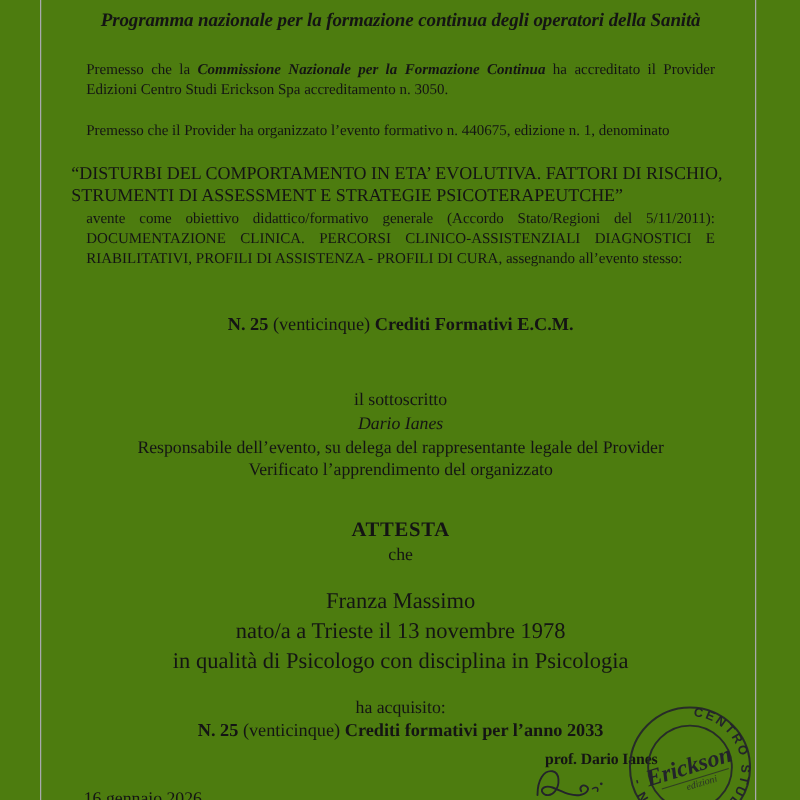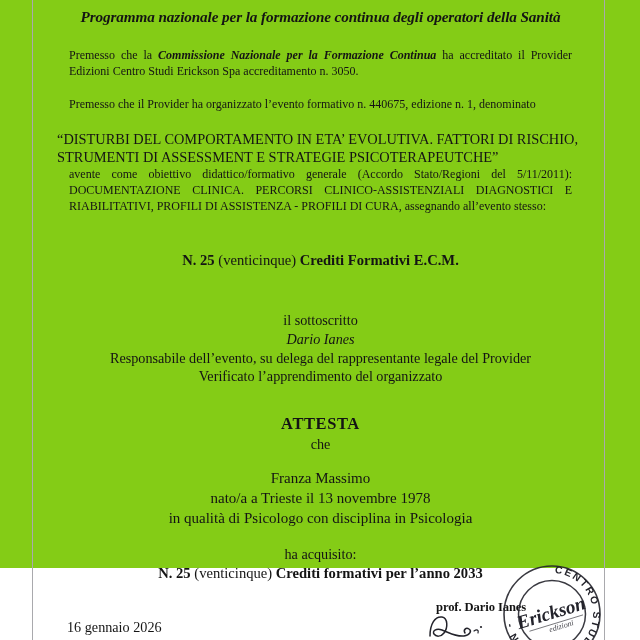--- a/index.html
+++ b/index.html
@@ -12,22 +12,22 @@
     height: 640px;
     overflow: hidden;
     font-family: "Liberation Serif", "DejaVu Serif", serif;
     color: #141414;
   }
 
   
   #page {
     position: relative;
     width: 640px;
-    height: 568px;
-    background: #84cc16;
+    height: 640px;
+    background: #4d7c0f;
     box-sizing: border-box;
   }
   .rule-left, .rule-right {
     position: absolute;
     top: 0;
     width: 1px;
     height: 640px;
     background: #a9a9ad;
   }
   .rule-left  { left: 32px; }
@@ -107,21 +107,21 @@
   }
   .attesta-che {
     text-align: center;
     font-size: 14.2px;
     margin: 0;
     padding-top: 2px;
   }
 
   .recipient {
     text-align: center;
-    font-size: 15px;
+    font-size: 18px;
     line-height: 1.33;
     margin: 0;
     padding-top: 16px;
   }
 
   .acquired {
     text-align: center;
     font-size: 14.2px;
     line-height: 1.33;
     margin: 0;

